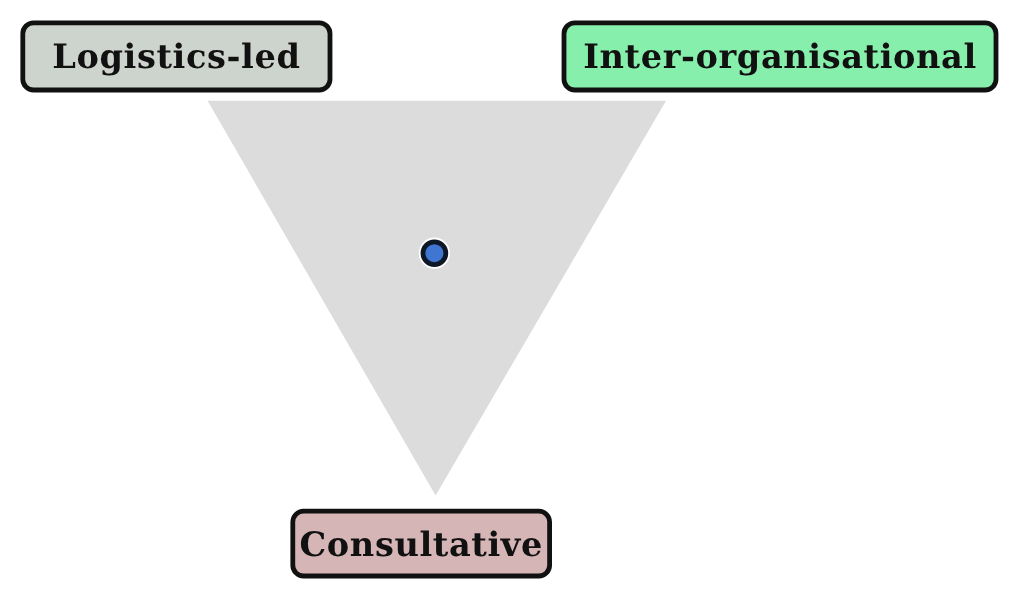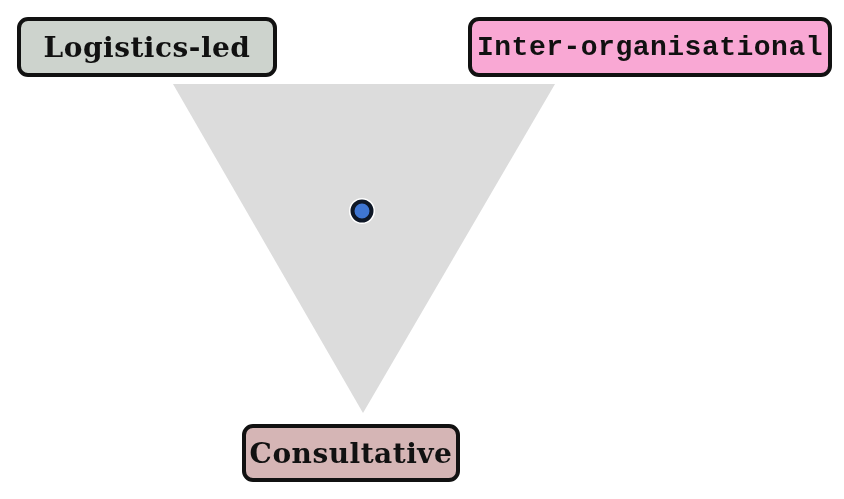--- a/index.html
+++ b/index.html
@@ -63,21 +63,21 @@
   <svg class="diagram-svg" viewBox="0 0 844 499" xmlns="http://www.w3.org/2000/svg" aria-hidden="true">
     <polygon fill="#dcdcdc" points="173,84 555,84 363,413"></polygon>
     <circle r="13" cx="362" cy="211" fill="#ffffff"></circle>
     <circle stroke-width="4" cx="362" cy="211" r="9.5" fill="#3f76d2" stroke="#0e1726"></circle>
   </svg>
 
   <div class="node node-logistics" style="background-color: rgb(205, 211, 205);">
     <span>Logistics-led</span>
   </div>
 
-  <div class="node node-inter" style="background-color: #f9a8d4; font-family: Liberation Mono, monospace;">
+  <div class="node node-inter" style="background-color: #86efac;">
     <span>Inter-organisational</span>
   </div>
 
   <div class="node node-consultative" style="background-color: rgb(213, 181, 181);">
     <span>Consultative</span>
   </div>
 
 </div>
 
 </body></html>

